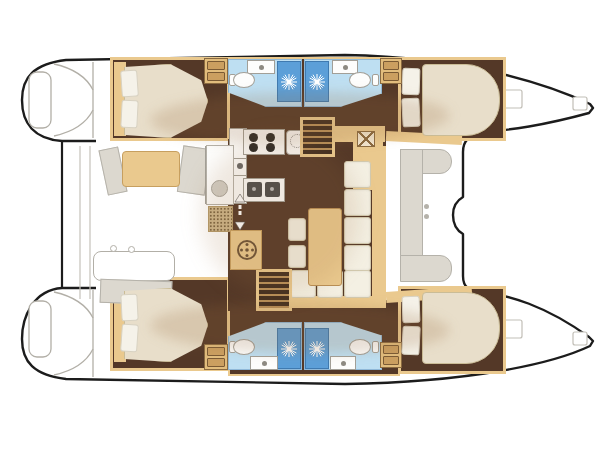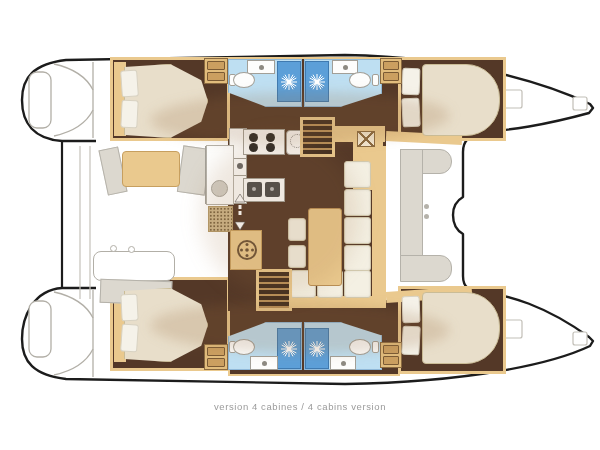--- a/index.html
+++ b/index.html
@@ -321,14 +321,13 @@
   <div class="abs graypiece" style="left:400px;top:149px;width:52px;height:25px;border-radius:0 12px 12px 0"></div>
   <div class="abs graypiece" style="left:400px;top:149px;width:23px;height:132px"></div>
   <div class="abs graypiece" style="left:400px;top:255px;width:52px;height:27px;border-radius:0 12px 12px 0"></div>
   <div class="abs" style="left:424px;top:204px;width:5px;height:5px;border-radius:50%;background:#b5b2aa;z-index:4"></div>
   <div class="abs" style="left:424px;top:214px;width:5px;height:5px;border-radius:50%;background:#b5b2aa;z-index:4"></div>
 
   <div class="abs shadow" style="left:150px;top:92px;width:300px;height:52px;background:rgba(150,105,58,.20);transform:rotate(-1deg)"></div>
   <div class="abs shadow" style="left:150px;top:302px;width:300px;height:52px;background:rgba(150,105,58,.20);transform:rotate(1deg)"></div>
   <div class="abs shadow" style="left:200px;top:135px;width:160px;height:160px;background:rgba(160,115,65,.15);filter:blur(10px)"></div>
 
-  <div class="abs caption">version 4 cabines / 4 cabins version</div>
 </div>
 
 </body></html>

